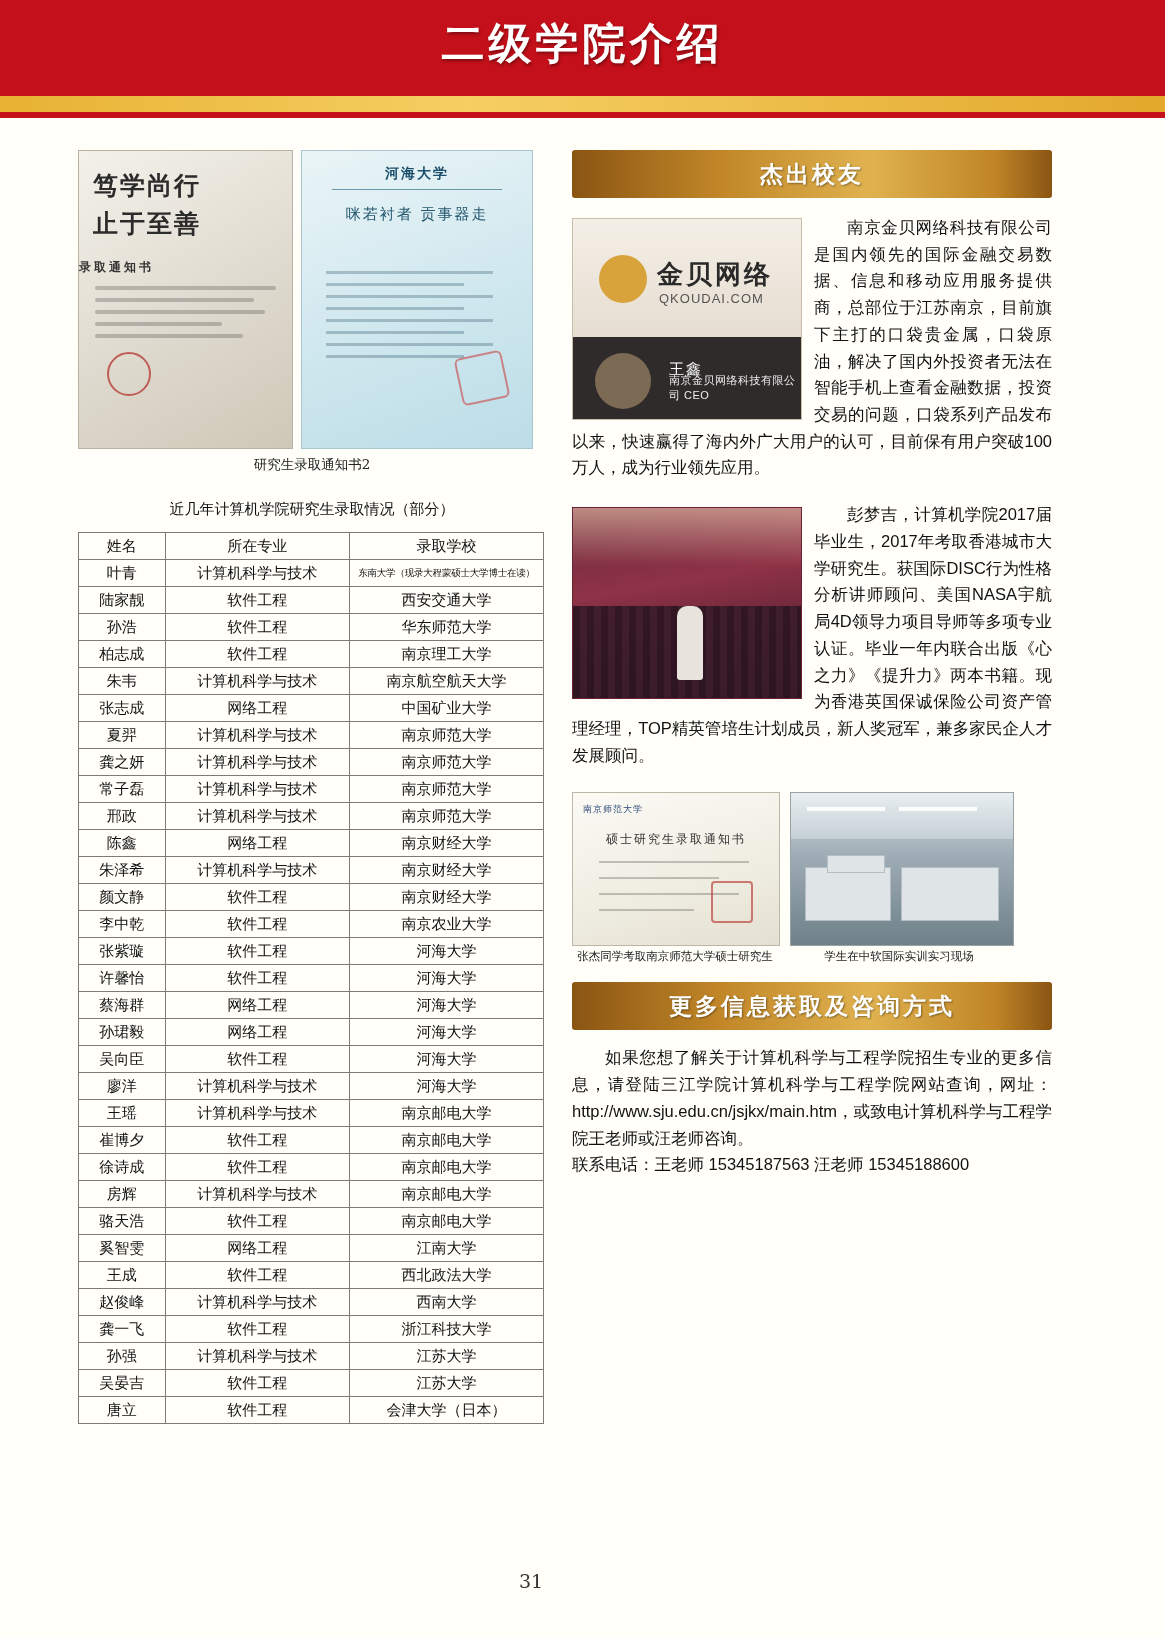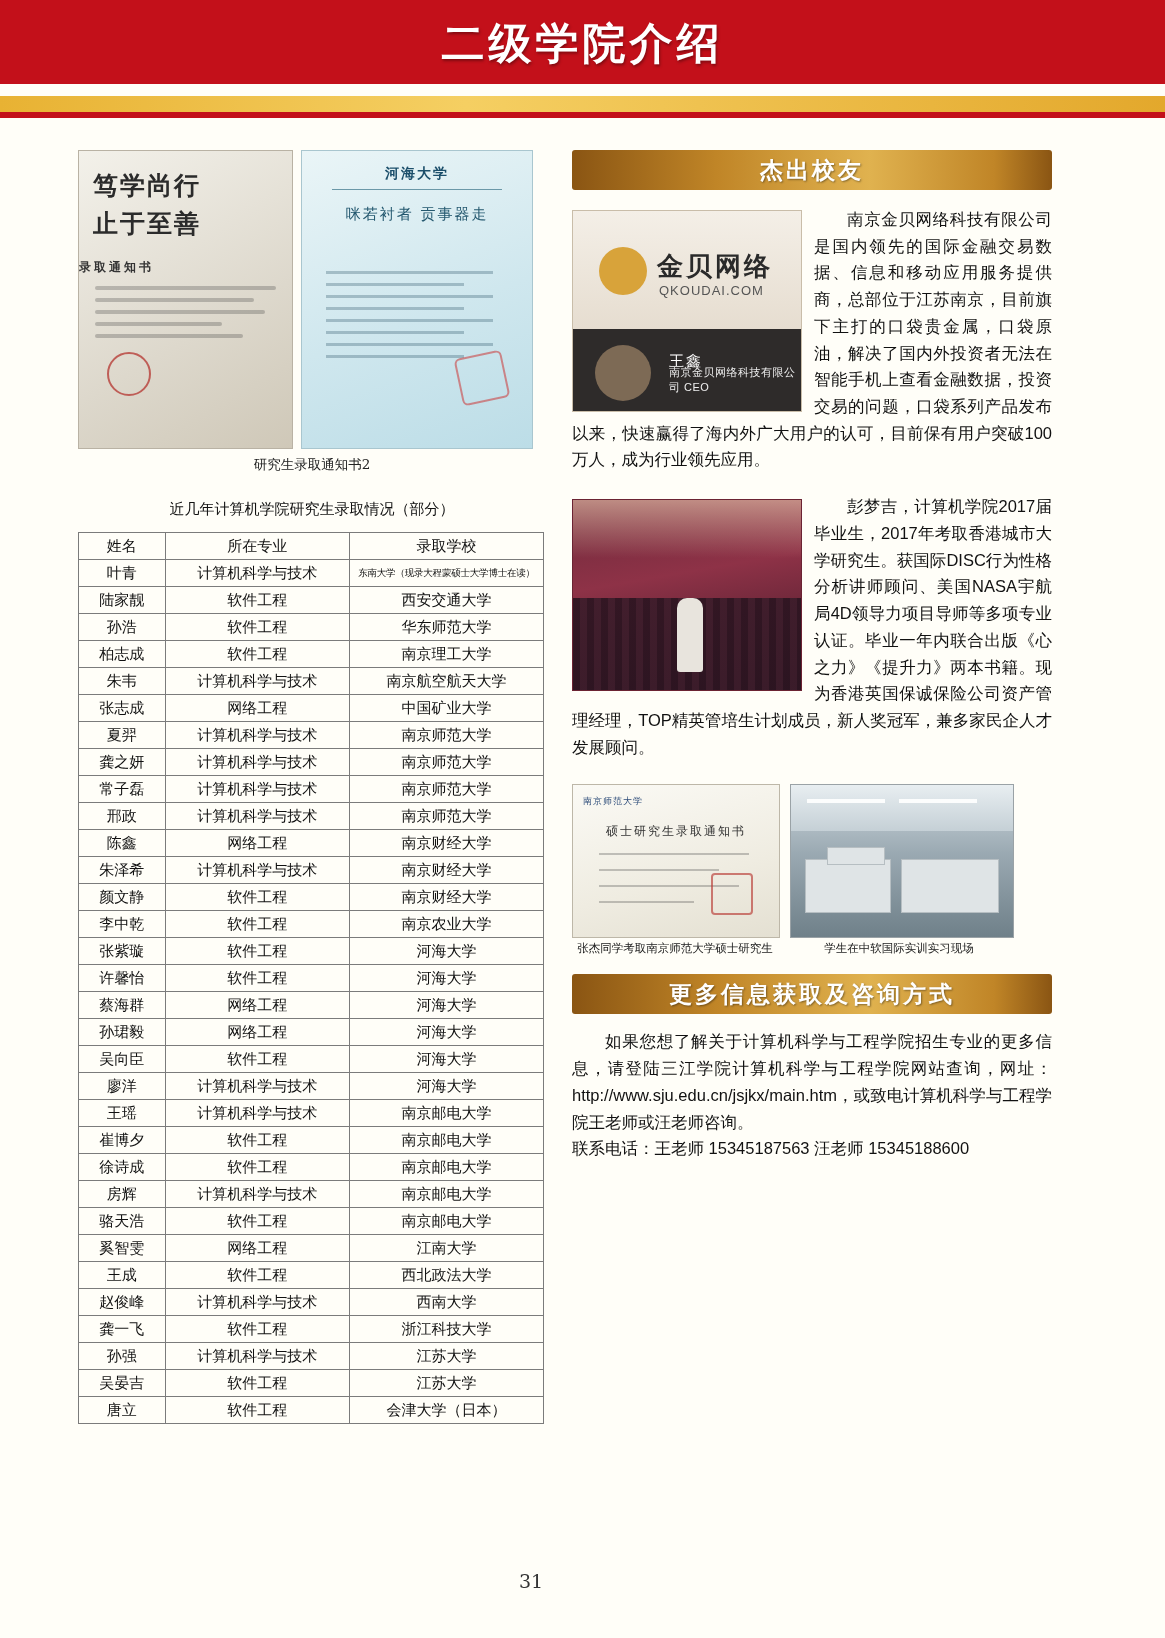--- a/index.html
+++ b/index.html
@@ -4,21 +4,21 @@
 <style>
   html,body{margin:0;padding:0;}
   body{
     width:1165px;height:1638px;
     background:#fffef8;
     font-family:"Liberation Sans","DejaVu Sans",sans-serif;
     position:relative;overflow:hidden;
   }
   
   .header{
-    position:absolute;left:0;top:0;width:1165px;height:84px;
+    position:absolute;left:0;top:0;width:1165px;height:96px;
     background:#c3101a;
     overflow:hidden;
   }
   .header .wave{
     position:absolute;left:0;top:0;width:1165px;height:96px;
     background:
       radial-gradient(circle at 0 96px, transparent 34px, rgba(255,255,255,.13) 35px, rgba(255,255,255,.13) 38px, transparent 39px) 0 0/72px 48px repeat,
       radial-gradient(circle at 36px 96px, transparent 34px, rgba(255,255,255,.10) 35px, rgba(255,255,255,.10) 38px, transparent 39px) 0 0/72px 48px repeat;
     opacity:.85;
   }
@@ -110,21 +110,21 @@
   table.admit th{font-weight:normal;}
   table.admit td:nth-child(1),table.admit th:nth-child(1){width:85px;}
   table.admit td:nth-child(2),table.admit th:nth-child(2){width:185px;}
   table.admit td:nth-child(3),table.admit th:nth-child(3){width:190px;}
   td.tiny{font-size:9.5px;letter-spacing:-0.2px;}
 
   
   .right-col{position:absolute;left:572px;top:150px;width:480px;}
 
   .section-bar{
-    width:480px;height:40px;border-radius:3px;
+    width:480px;height:48px;border-radius:3px;
     background:linear-gradient(to right,#8e5a16,#c58c2c 35%,#e3b košt);
     background:linear-gradient(to right,#8a5513,#c08527 30%,#e0b24f 62%,#c08527 88%,#8a5513);
     color:#fff;font-size:23px;font-weight:bold;letter-spacing:3px;
     display:flex;align-items:center;justify-content:center;
     text-shadow:1px 1px 2px rgba(0,0,0,.4);
   }
   .alum-block{margin-top:16px;}
   .alum-photo{
     float:left;width:228px;height:200px;margin:4px 12px 2px 0;
     background:linear-gradient(160deg,#efe7dc,#e0d4c4 50%,#cdbda7);

